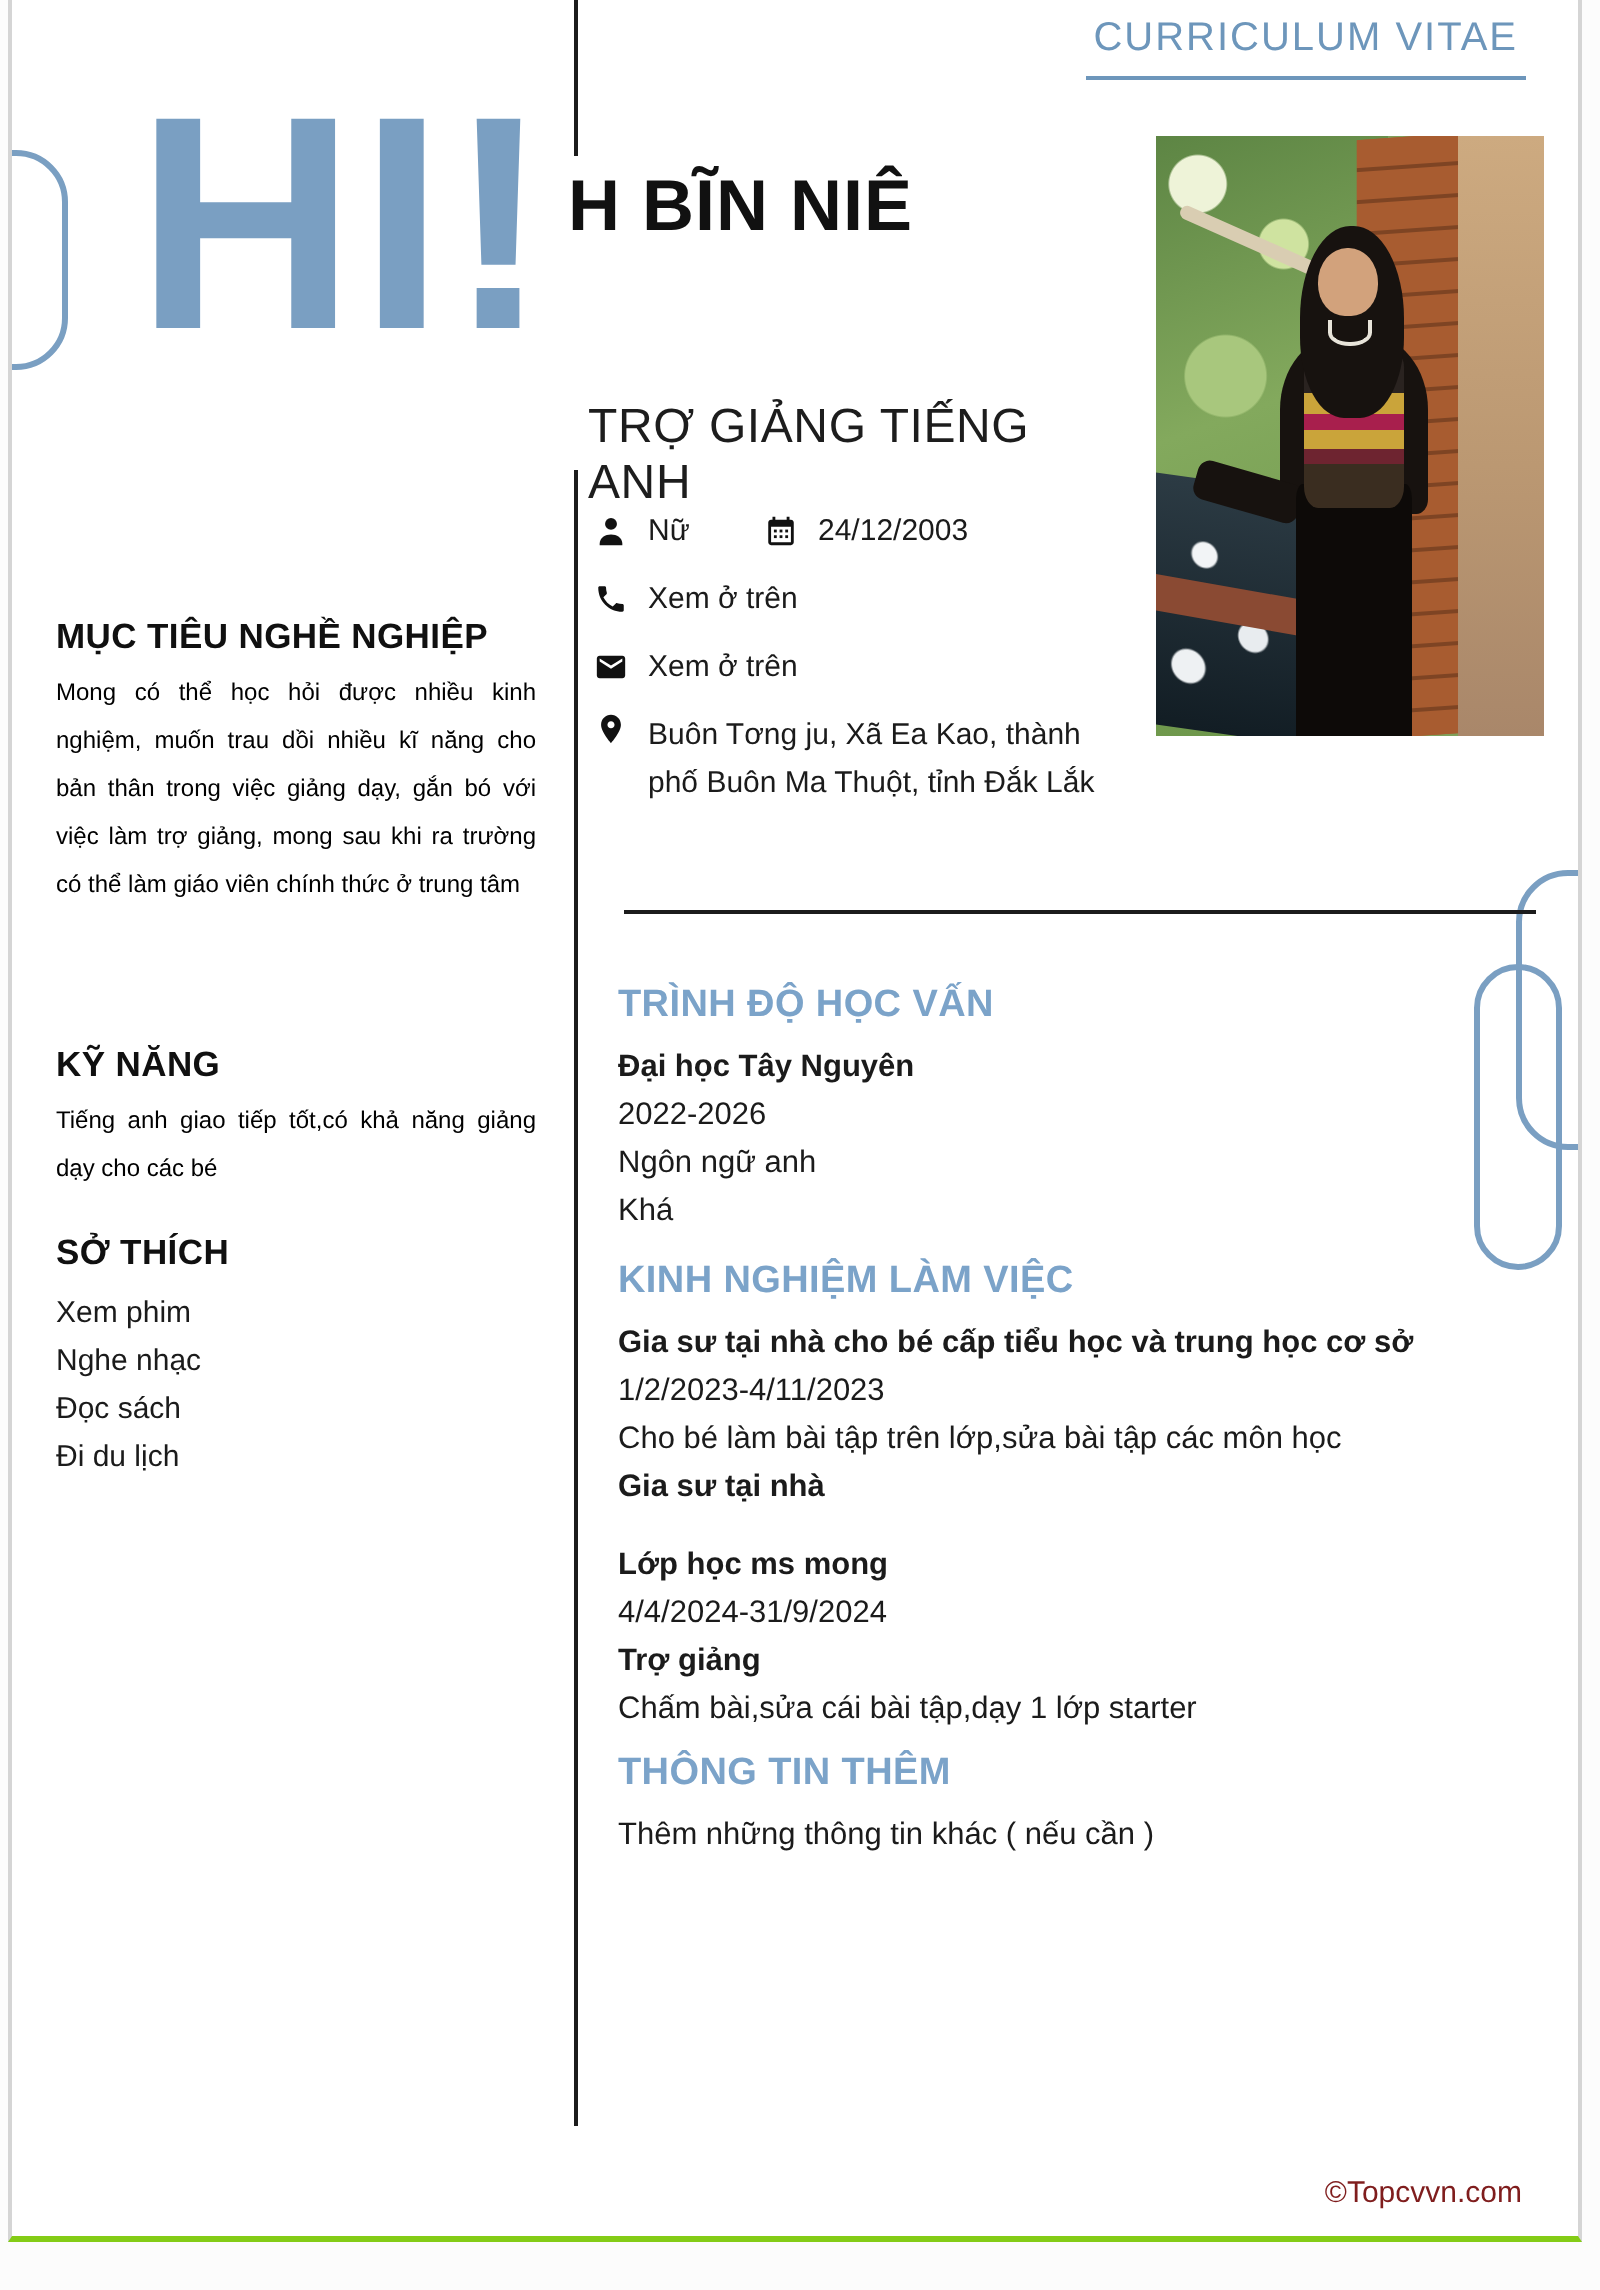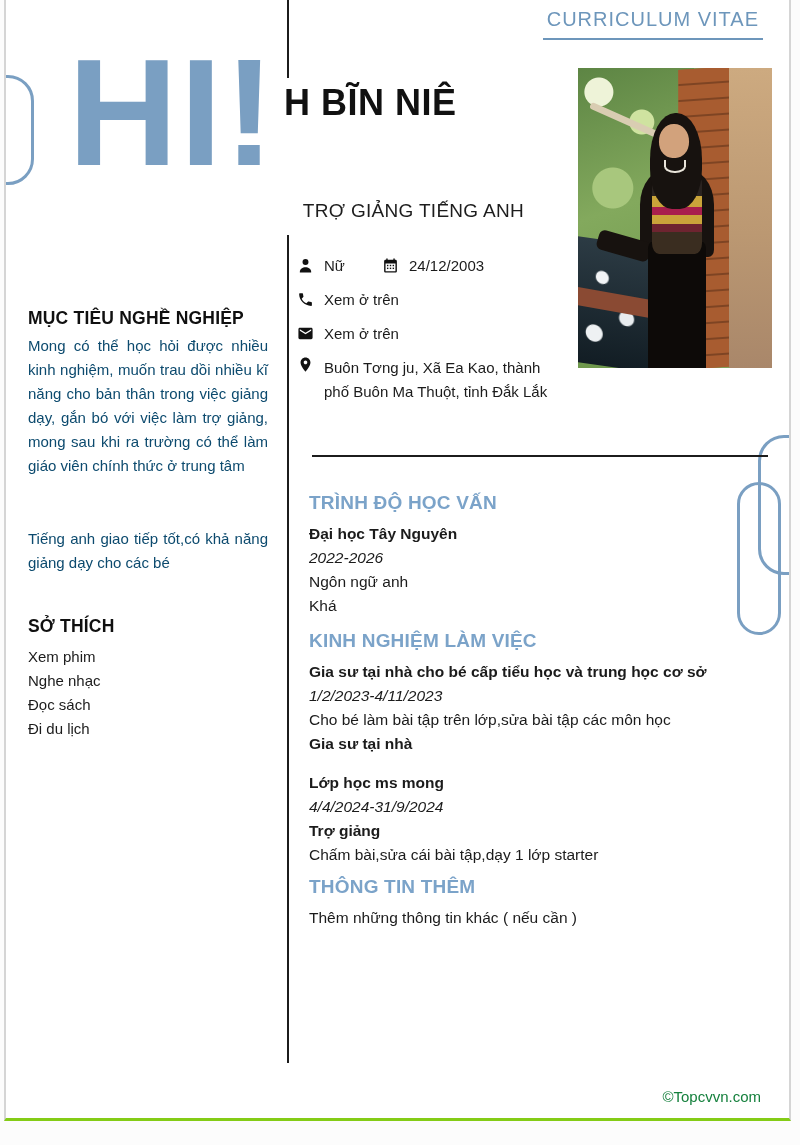--- a/index.html
+++ b/index.html
@@ -19,21 +19,21 @@
     position:absolute; left:62px; top:36px;
     font-size:152px; font-weight:700; line-height:1; color:#7a9fc2;
     letter-spacing:2px;
   }
   .name {
     position:absolute; left:278px; top:82px;
     font-size:36px; font-weight:bold; color:#111; letter-spacing:0.5px;
   }
   .job-title {
     position:absolute; left:288px; top:200px; width:230px;
-    font-size:19px; color:#1d1d1d; text-align:right; letter-spacing:0.3px;
+    font-size:24px; color:#1d1d1d; text-align:left; letter-spacing:0.3px;
   }
   .vline-top   { position:absolute; left:281px; top:0;     width:2px; height:78px;  background:#1c1c1c; }
   .vline-main  { position:absolute; left:281px; top:235px; width:2px; height:828px; background:#1c1c1c; }
   .hline       { position:absolute; left:306px; top:455px; width:456px; height:2px; background:#1c1c1c; }
 
   
   .pill { position:absolute; border:3px solid #7a9fc2; border-radius:26px; background:transparent; }
   .pill-left    { left:-30px; top:75px;  width:58px; height:110px; }
   .pill-right-a { left:752px; top:435px; width:72px; height:140px; }
   .pill-right-b { left:731px; top:482px; width:44px; height:153px; }
@@ -44,39 +44,39 @@
   .row-gender  { left:291px; top:257px; }
   .row-dob     { left:376px; top:257px; }
   .row-phone   { left:291px; top:291px; }
   .row-email   { left:291px; top:325px; }
   .row-address { left:291px; top:356px; width:258px; align-items:flex-start; }
   .row-address .txt { line-height:24px; width:232px; }
 
   
   .lcol { position:absolute; left:22px; width:240px; }
   .sec-title-dark { font-size:17.5px; font-weight:bold; color:#101010; letter-spacing:0.2px; }
-  .para { font-size:15px; line-height:24px; text-align:justify; color:#0c4a6e; margin-top:5px; }
+  .para { font-size:12px; line-height:24px; text-align:justify; color:#000000; margin-top:5px; }
   .obj-block   { top:308px; }
   .skill-block { top:522px; }
   .hobby-block { top:616px; }
   .hobby-list  { margin-top:8px; font-size:15px; line-height:24px; }
 
   
   .rcol { position:absolute; left:303px; width:462px; }
   .sec-title-blue { font-size:19px; font-weight:bold; color:#7ba3c9; letter-spacing:0.2px; margin-bottom:8px; }
   .line  { font-size:15.5px; line-height:24px; }
   .bold  { font-weight:bold; }
-  .italic{ font-style:italic; }
+  .italic{ }
   .edu-block { top:492px; }
   .exp-block { top:630px; }
   .add-block { top:876px; }
   .job { margin-bottom:15px; }
 
   
-  .footer { position:absolute; right:28px; top:1088px; font-size:15px; color:#15803d; }
+  .footer { position:absolute; right:28px; top:1088px; font-size:15px; color:#7f1d1d; }
 
   
   .photo { position:absolute; left:572px; top:68px; width:194px; height:300px; overflow:hidden; background:#7fa05a; }
   .ph { position:absolute; }
   .ph-green { left:0; top:0; width:60%; height:100%;
     background:
       radial-gradient(circle at 18% 8%,  #eef3d8 0 14px, transparent 15px),
       radial-gradient(circle at 55% 18%, #cfe3a0 0 12px, transparent 13px),
       radial-gradient(circle at 30% 40%, #a8c77d 0 20px, transparent 21px),
       radial-gradient(circle at 70% 55%, #7fae5b 0 18px, transparent 19px),
@@ -180,20 +180,21 @@
     <span class="txt">Buôn Tơng ju, Xã Ea Kao, thành phố Buôn Ma Thuột, tỉnh Đắk Lắk</span>
   </div>
 
   <div class="hline"></div>
 
   <div class="lcol obj-block">
     <div class="sec-title-dark">MỤC TIÊU NGHỀ NGHIỆP</div>
     <div class="para">Mong có thể học hỏi được nhiều kinh nghiệm, muốn trau dồi nhiều kĩ năng cho bản thân trong việc giảng dạy, gắn bó với việc làm trợ giảng, mong sau khi ra trường có thể làm giáo viên chính thức ở trung tâm</div>
   </div>
   <div class="lcol skill-block">
+    <div class="sec-title-dark">KỸ NĂNG</div>
     <div class="para">Tiếng anh giao tiếp tốt,có khả năng giảng dạy cho các bé</div>
   </div>
   <div class="lcol hobby-block">
     <div class="sec-title-dark">SỞ THÍCH</div>
     <div class="hobby-list">
       <div>Xem phim</div>
       <div>Nghe nhạc</div>
       <div>Đọc sách</div>
       <div>Đi du lịch</div>
     </div>

